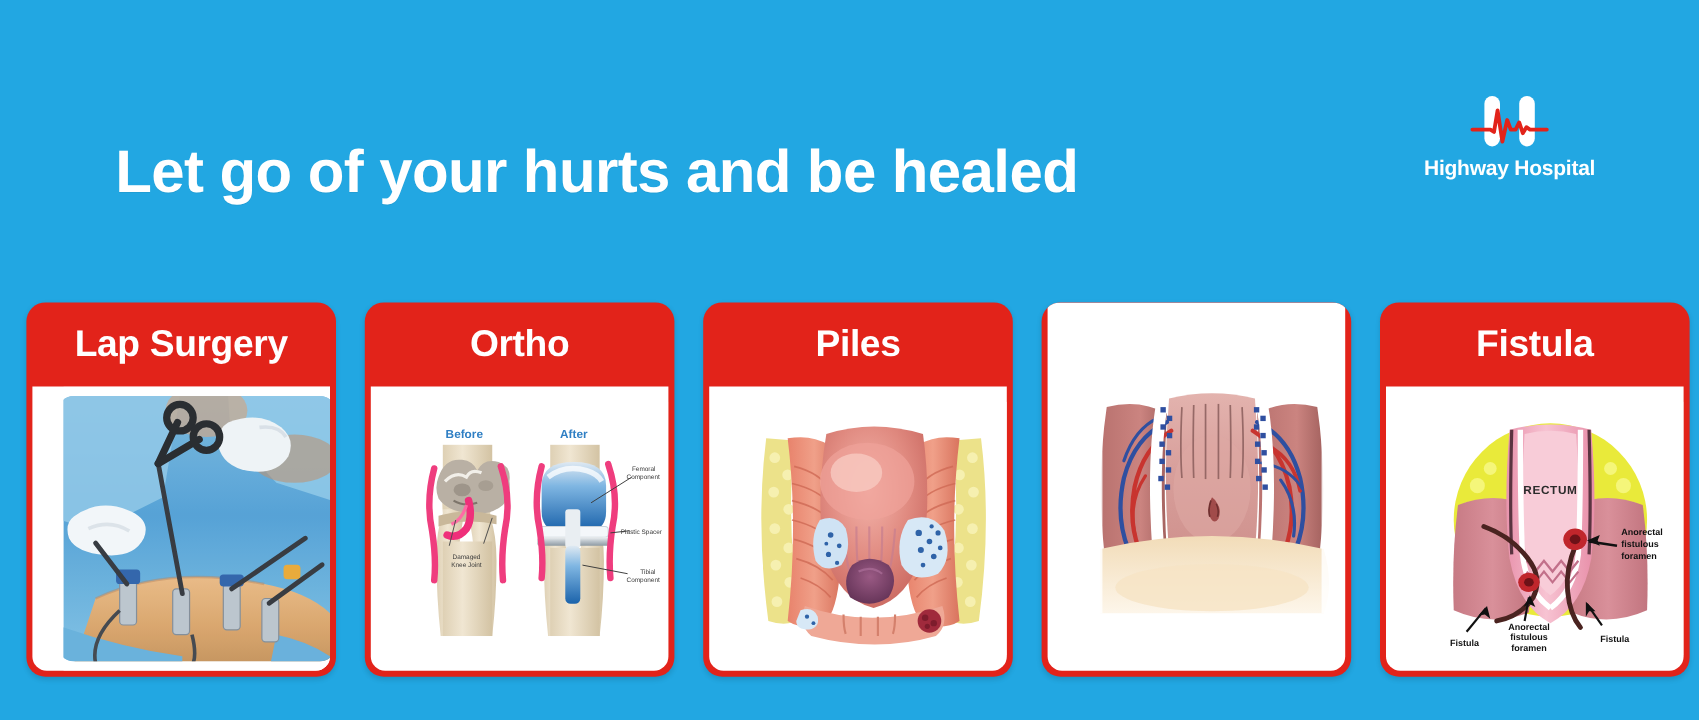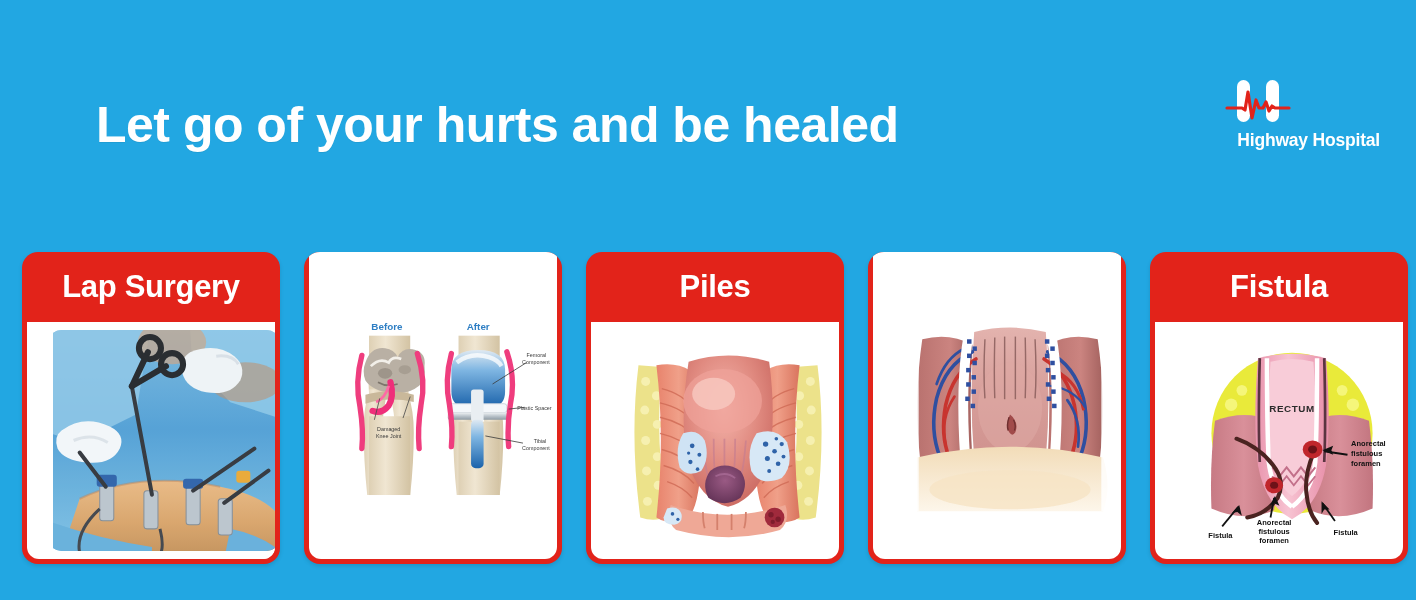--- a/index.html
+++ b/index.html
@@ -6,33 +6,33 @@
   body{
     width:1416px;height:600px;overflow:hidden;
     background:#22a7e2;
     font-family:"Liberation Sans", sans-serif;
     position:relative;
   }
   .banner{position:absolute;inset:0;background:#22a7e2;}
 
   
   .headline{
-    position:absolute;left:96px;top:96px;
+    position:absolute;left:96px;top:114px;
     font-size:50px;font-weight:bold;color:#ffffff;
     letter-spacing:-0.5px;white-space:nowrap;
     text-shadow:0 1px 0 rgba(0,0,0,.06);
   }
 
   
   .logo{position:absolute;right:36px;top:78px;width:244px;text-align:center;}
   .logo-mark{position:relative;height:48px;margin:0 auto 4px;width:66px;}
   .logo-mark svg{display:block;margin:0 auto;}
   .logo-line{
     color:#ffffff;font-weight:bold;font-size:17.5px;line-height:20px;
-    letter-spacing:-0.2px;white-space:nowrap;text-align:right;
+    letter-spacing:-0.2px;white-space:nowrap;
   }
 
   
   .cards{
     position:absolute;left:22px;top:252px;
     width:1386px;height:312px;
     display:flex;gap:24px;
   }
   .card{
     flex:1 1 0;
@@ -151,20 +151,21 @@
             <path d="M60 186 q-28 26 -18 50" fill="none" stroke="#3b4148" stroke-width="3"></path>
             <path d="M120 206 q6 24 -4 30" fill="none" stroke="#3b4148" stroke-width="3"></path>
 
             <rect x="8" y="8" width="232" height="220" fill="#ffffff" opacity=".05"></rect>
           </g>
         </svg>
       </div>
     </div>
 
     <div class="card">
+      <div class="card-header">Ortho</div>
       <div class="card-body">
         <svg class="card-art" viewBox="0 0 248 236" preserveAspectRatio="xMidYMid meet">
           <defs>
             <linearGradient id="bone" x1="0" y1="0" x2="1" y2="0">
               <stop offset="0" stop-color="#ded0b4"></stop>
               <stop offset=".4" stop-color="#f0e6d2"></stop>
               <stop offset="1" stop-color="#d3c3a3"></stop>
             </linearGradient>
             <linearGradient id="metal" x1="0" y1="0" x2="0" y2="1">
               <stop offset="0" stop-color="#eef1f3"></stop>

